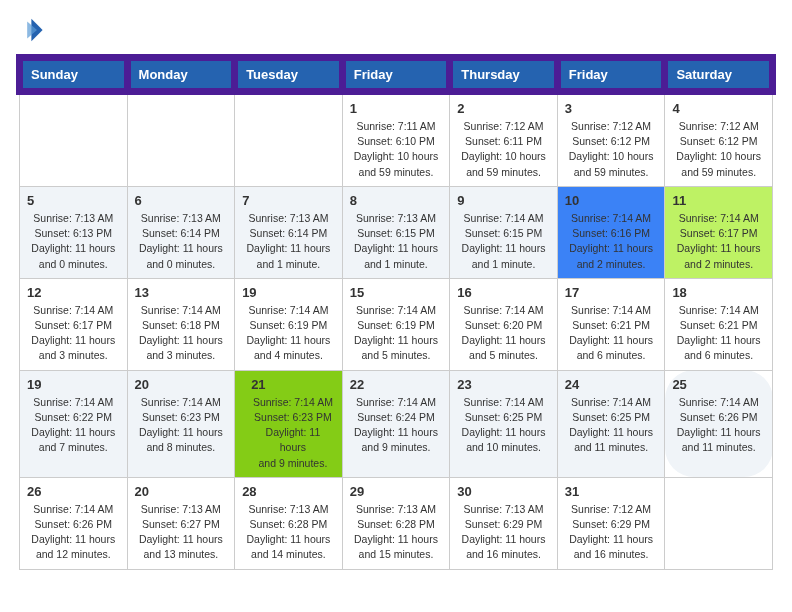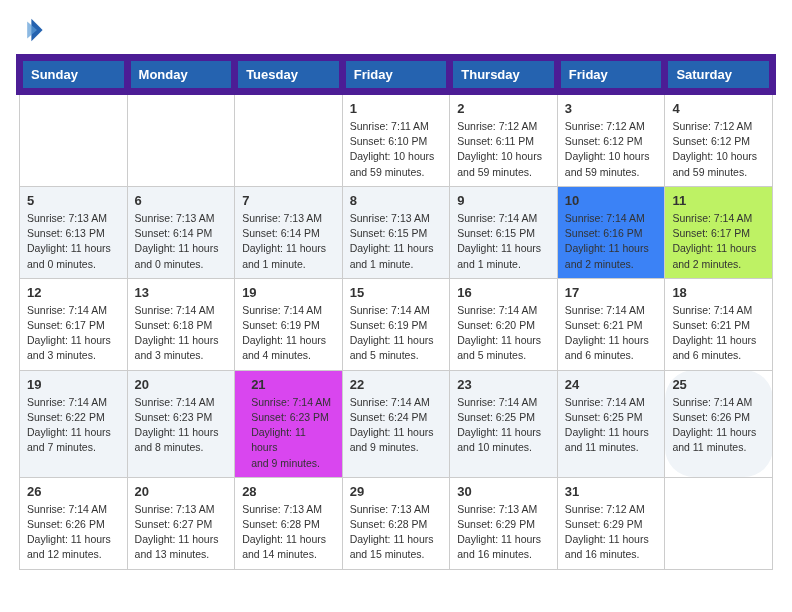--- a/index.html
+++ b/index.html
@@ -75,20 +75,21 @@
     .day-number {
       font-size: 13px;
       font-weight: bold;
       display: block;
       margin-bottom: 3px;
     }
     .day-info {
       font-size: 10.5px;
       line-height: 1.45;
       color: #333;
+      text-align: center;
     }
     .empty-cell {
       background: #fff !important;
     }
   </style>
 </head>
 <body>
 
 <div class="header">
   <div class="logo">
@@ -263,21 +264,21 @@
 Daylight: 11 hours
 and 7 minutes.</div>
         </td>
         <td style="background: rgb(240, 244, 248);">
           <span class="day-number">20</span>
           <div class="day-info" style="white-space: pre-line;">Sunrise: 7:14 AM
 Sunset: 6:23 PM
 Daylight: 11 hours
 and 8 minutes.</div>
         </td>
-        <td style="background: #d946ef; padding-left: 16px;">
+        <td style="background: #84cc16; padding-left: 16px;">
           <span class="day-number">21</span>
           <div class="day-info" style="white-space: pre-line;">Sunrise: 7:14 AM
 Sunset: 6:23 PM
 Daylight: 11 hours
 and 9 minutes.</div>
         </td>
         <td style="background: rgb(240, 244, 248);">
           <span class="day-number">22</span>
           <div class="day-info" style="white-space: pre-line;">Sunrise: 7:14 AM
 Sunset: 6:24 PM

